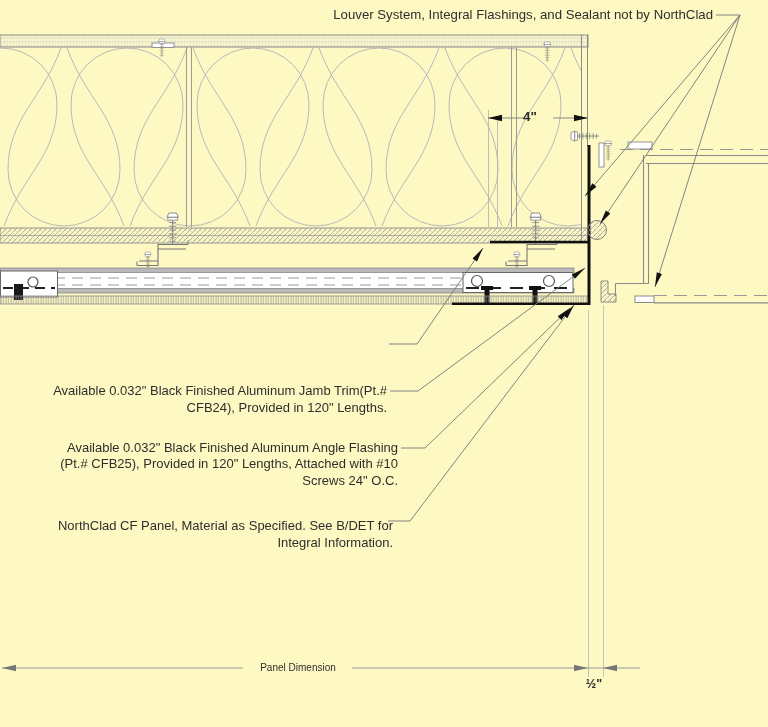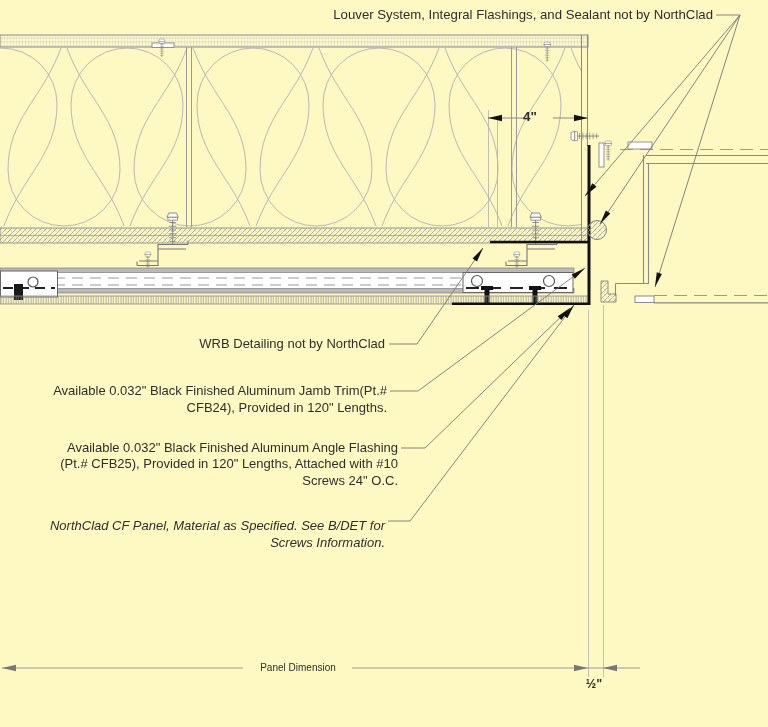--- a/index.html
+++ b/index.html
@@ -7,21 +7,21 @@
          font-family:"Liberation Sans", sans-serif;color:#2e2e2e;}
   svg{position:absolute;left:0;top:0;}
   .lbl{position:absolute;font-size:13px;line-height:16.5px;color:#2e2e2e;white-space:nowrap;}
   .r{text-align:right;}
   .c{text-align:center;}
   .dim{font-weight:600;}
   #louver-note{left:260px;width:453px;top:7px;font-size:13.2px;}
   #wrb-note{left:0;width:385px;top:336px;}
   #jamb-note{left:0;width:387px;top:383px;}
   #angle-note{left:0;width:398px;top:440px;line-height:16.3px;}
-  #panel-note{left:0;width:385px;top:517px;line-height:17px;font-style:italic;}
+  #panel-note{left:8px;width:385px;top:517px;line-height:17px;}
   #dim-4{left:508px;width:44px;top:109px;font-size:13.5px;}
   #dim-panel{left:243px;width:110px;top:660px;font-size:10px;}
   #dim-half{left:580px;width:28px;top:676px;font-size:12.5px;}
 </style>
 </head>
 <body>
 
 <div class="stage">
 
 <svg width="768" height="727" viewBox="0 0 768 727">
@@ -170,37 +170,34 @@
     <path d="M740,15 L655,287" marker-end="url(#arr)"></path>
     <path d="M389,344 H417 L483,248" marker-end="url(#arr)"></path>
     <path d="M390,391 H418 L585,268" marker-end="url(#arr)"></path>
     <path d="M401,448 H425 L570,308" marker-end="url(#arr)"></path>
     <path d="M388,521 H410 L574,305" marker-end="url(#arr)"></path>
   </g>
 </svg>
 
 <div class="lbl r" id="louver-note">Louver System, Integral Flashings, and Sealant not by NorthClad</div>
 
-<div class="lbl r" id="wrb-note">
-  <div>WRB Detailing not by NorthClad</div>
-</div>
 
 <div class="lbl r" id="jamb-note">
   <div>Available 0.032" Black Finished Aluminum Jamb Trim(Pt.#</div>
   <div>CFB24), Provided in 120" Lengths.</div>
 </div>
 
 <div class="lbl r" id="angle-note">
   <div>Available 0.032" Black Finished Aluminum Angle Flashing</div>
   <div>(Pt.# CFB25), Provided in 120" Lengths, Attached with #10</div>
   <div>Screws 24" O.C.</div>
 </div>
 
 <div class="lbl r" id="panel-note">
   <div>NorthClad CF Panel, Material as Specified.  See B/DET for</div>
-  <div>Screws Information.</div>
+  <div>Integral Information.</div>
 </div>
 
 <div class="lbl c dim" id="dim-4">4"</div>
 <div class="lbl c" id="dim-panel">Panel Dimension</div>
 <div class="lbl c dim" id="dim-half">½"</div>
 
 </div>
 
 </body></html>

